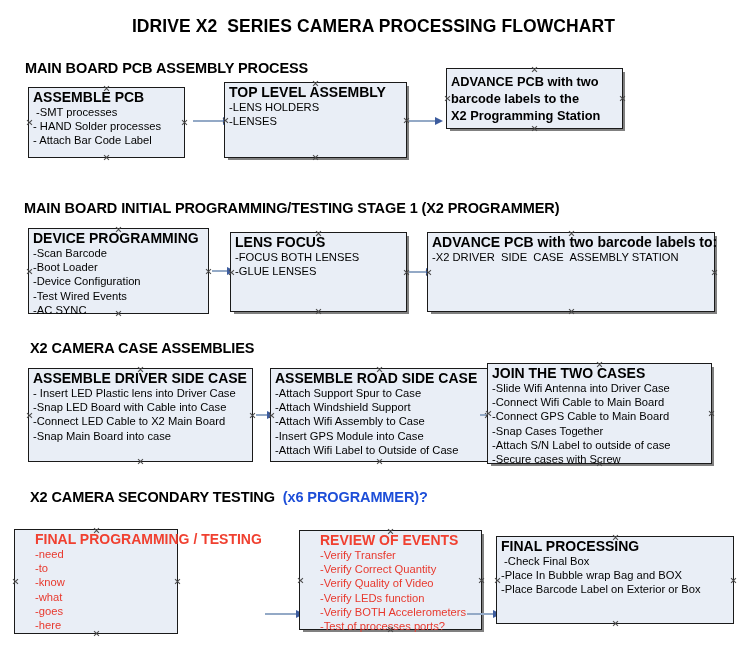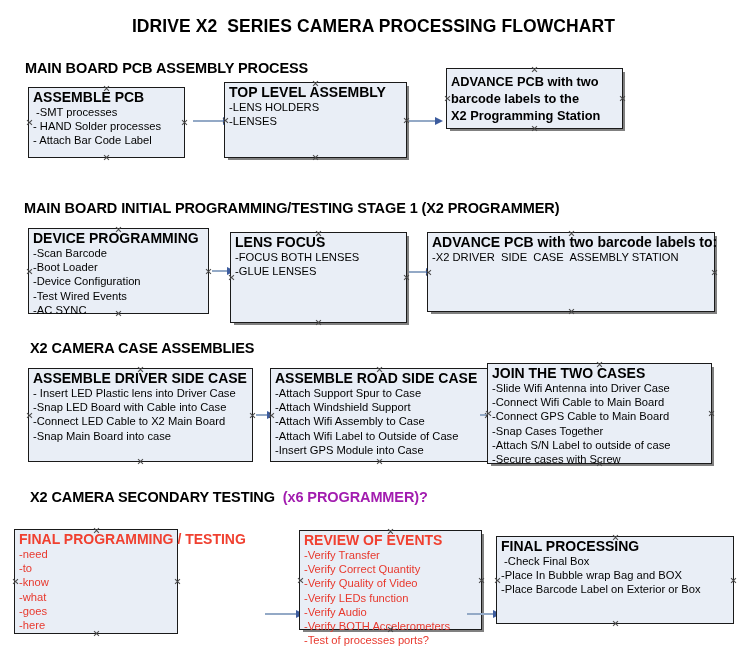--- a/index.html
+++ b/index.html
@@ -32,21 +32,21 @@
     white-space: pre;
   }
   .section-head {
     position: absolute;
     font-size: 14.5px;
     font-weight: bold;
     white-space: pre;
     letter-spacing: -0.1px;
   }
   .section-head .accent {
-    color: #a21caf;
+    color: #1d4ed8;
   }
   
   .box {
     position: absolute;
     background: #e9eef6;
     border: 1px solid #1a1a1a;
     box-sizing: border-box;
     overflow: visible;
   }
   .box.shadowed {
@@ -69,20 +69,21 @@
     line-height: 14.2px;
     white-space: pre;
   }
   .box.wrap-title .box-title {
     line-height: 17px;
     font-size: 12.8px;
   }
   .box.red .box-title,
   .box.red .box-line {
     color: #e8392e;
+    margin-left: 16px;
   }
   .box.red .box-title { color: #f04030; }
   
   .handle {
     position: absolute;
     width: 7px;
     height: 7px;
     margin-left: -3.5px;
     margin-top: -3.5px;
     pointer-events: none;
@@ -185,21 +186,21 @@
     <span class="handle h-t"></span>
     <span class="handle h-b"></span>
     <span class="handle h-l"></span>
     <span class="handle h-r"></span>
   </div>
 
   <div class="conn" style="left:212px; top:270px; width:16px;">
     <span class="head"></span>
   </div>
 
-  <div class="box shadowed" style="left:230px; top:232px; width:177px; height:91px;">
+  <div class="box shadowed" style="left:230px; top:232px; width:177px; height:80px;">
     <div class="inner">
       <div class="box-title">LENS FOCUS</div>
       <div class="box-line">-FOCUS BOTH LENSES</div>
       <div class="box-line">-GLUE LENSES</div>
     </div>
     <span class="handle h-t"></span>
     <span class="handle h-b"></span>
     <span class="handle h-l"></span>
     <span class="handle h-r"></span>
   </div>
@@ -238,22 +239,22 @@
   <div class="conn" style="left:256px; top:414px; width:12px;">
     <span class="head"></span>
   </div>
 
   <div class="box" style="left:270px; top:368px; width:218px; height:94px;text-decoration:underline;">
     <div class="inner">
       <div class="box-title">ASSEMBLE ROAD SIDE CASE</div>
       <div class="box-line">-Attach Support Spur to Case</div>
       <div class="box-line">-Attach Windshield Support</div>
       <div class="box-line">-Attach Wifi Assembly to Case</div>
+      <div class="box-line">-Insert GPS Module into Case</div>
       <div class="box-line">-Attach Wifi Label to Outside of Case</div>
-      <div class="box-line">-Insert GPS Module into Case</div>
     </div>
     <span class="handle h-t"></span>
     <span class="handle h-b"></span>
     <span class="handle h-l"></span>
     <span class="handle h-r"></span>
   </div>
 
   <div class="conn" style="left:480px; top:414px; width:8px;">
     <span class="head"></span>
   </div>
@@ -296,21 +297,20 @@
     <span class="head"></span>
   </div>
 
   <div class="box red shadowed" style="left:299px; top:530px; width:183px; height:100px;">
     <div class="inner">
       <div class="box-title">REVIEW OF EVENTS</div>
       <div class="box-line">-Verify Transfer</div>
       <div class="box-line">-Verify Correct Quantity</div>
       <div class="box-line">-Verify Quality of Video</div>
       <div class="box-line">-Verify LEDs function</div>
-      <div class="box-line">-Verify Audio</div>
       <div class="box-line">-Verify BOTH Accelerometers</div>
       <div class="box-line">-Test of processes ports?</div>
     </div>
     <span class="handle h-t"></span>
     <span class="handle h-b"></span>
     <span class="handle h-l"></span>
     <span class="handle h-r"></span>
   </div>
 
   <div class="conn" style="left:467px; top:613px; width:27px;">

